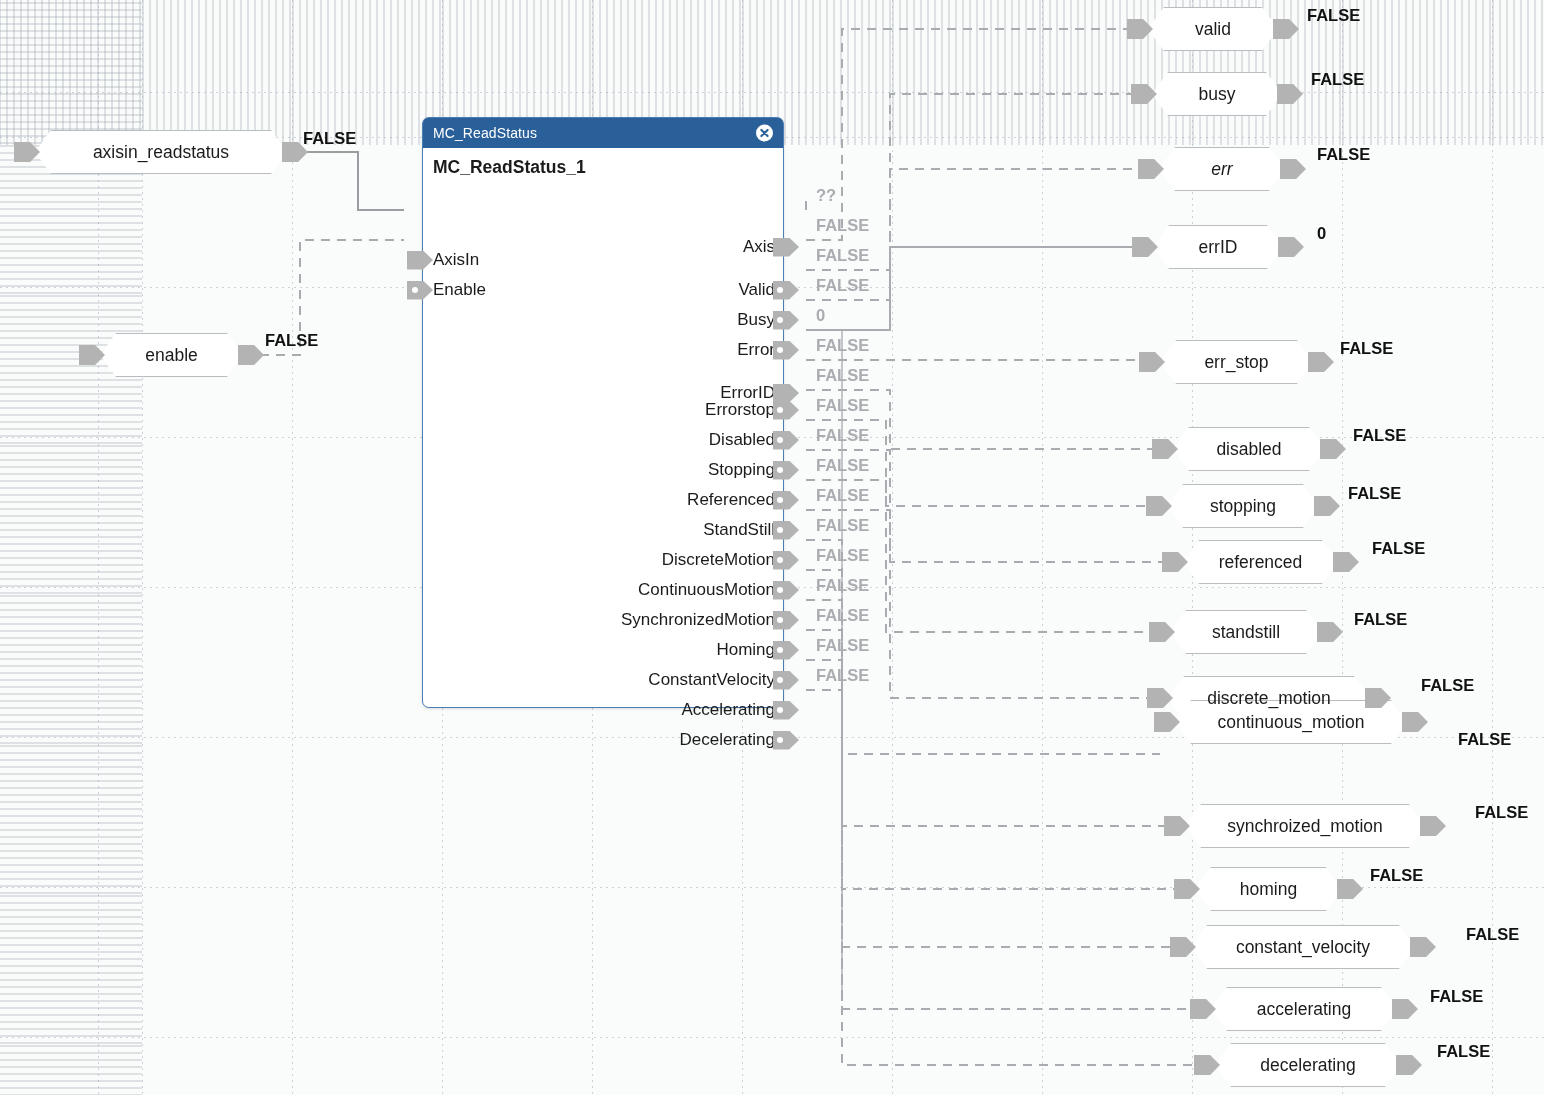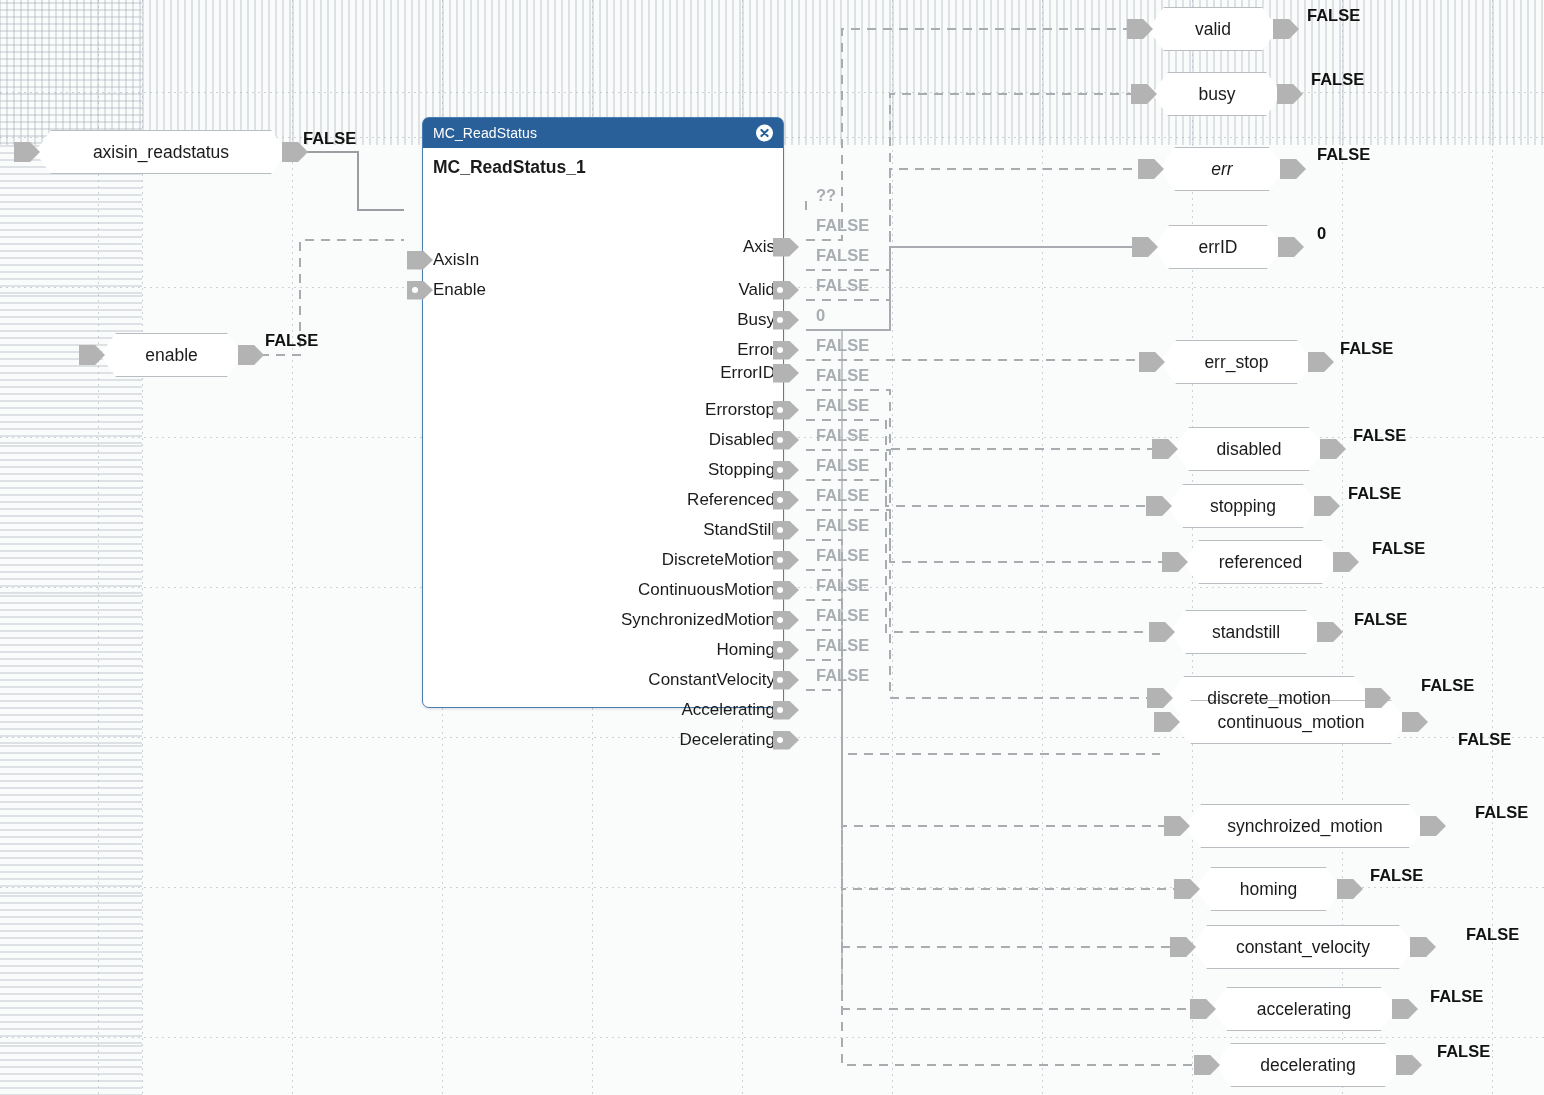--- a/index.html
+++ b/index.html
@@ -242,21 +242,21 @@
       <span class="nub right">
           <span class="dot"></span>
         </span>
     </div>
     <div class="pin-row out" style="top:153px;">
       <span>Error</span>
       <span class="nub right">
           <span class="dot"></span>
         </span>
     </div>
-    <div class="pin-row out" style="top:176px;">
+    <div class="pin-row out" style="top:196px;">
       <span>ErrorID</span>
       <span class="nub right"></span>
     </div>
     <div class="pin-row out" style="top:213px;">
       <span>Errorstop</span>
       <span class="nub right">
           <span class="dot"></span>
         </span>
     </div>
     <div class="pin-row out" style="top:243px;">

